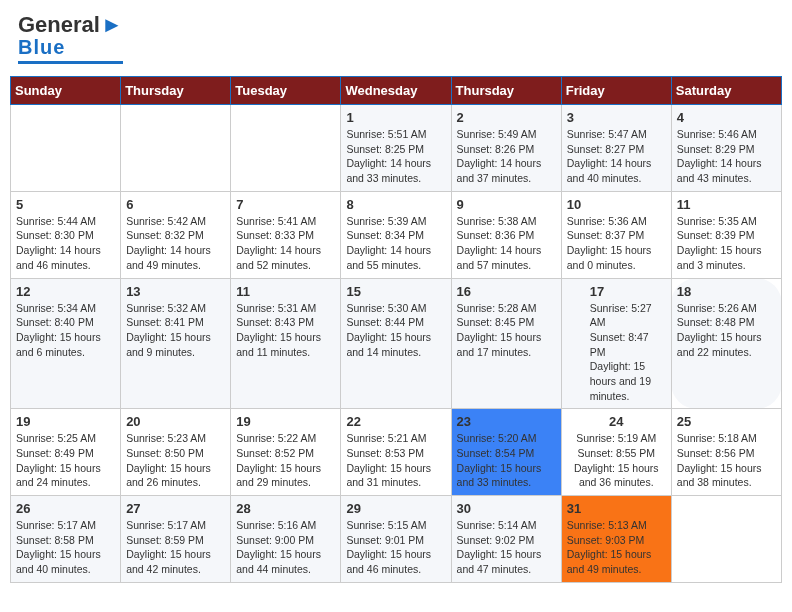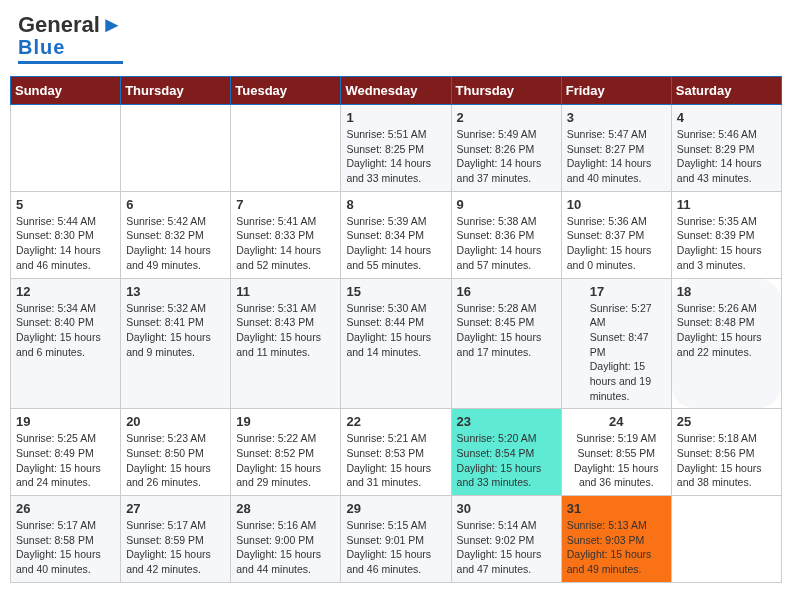--- a/index.html
+++ b/index.html
@@ -223,21 +223,21 @@
           <div class="day-info">Sunrise: 5:23 AM<br>Sunset: 8:50 PM<br>Daylight: 15 hours and 26 minutes.</div>
         </td>
         <td style="background: rgb(255, 255, 255);">
           <div class="day-num">19</div>
           <div class="day-info">Sunrise: 5:22 AM<br>Sunset: 8:52 PM<br>Daylight: 15 hours and 29 minutes.</div>
         </td>
         <td style="background: rgb(255, 255, 255);">
           <div class="day-num">22</div>
           <div class="day-info">Sunrise: 5:21 AM<br>Sunset: 8:53 PM<br>Daylight: 15 hours and 31 minutes.</div>
         </td>
-        <td style="background: #5eead4;">
+        <td style="background: #3b82f6;">
           <div class="day-num">23</div>
           <div class="day-info">Sunrise: 5:20 AM<br>Sunset: 8:54 PM<br>Daylight: 15 hours and 33 minutes.</div>
         </td>
         <td style="background: rgb(255, 255, 255); text-align: center;">
           <div class="day-num">24</div>
           <div class="day-info">Sunrise: 5:19 AM<br>Sunset: 8:55 PM<br>Daylight: 15 hours and 36 minutes.</div>
         </td>
         <td style="background: rgb(255, 255, 255);">
           <div class="day-num">25</div>
           <div class="day-info">Sunrise: 5:18 AM<br>Sunset: 8:56 PM<br>Daylight: 15 hours and 38 minutes.</div>

